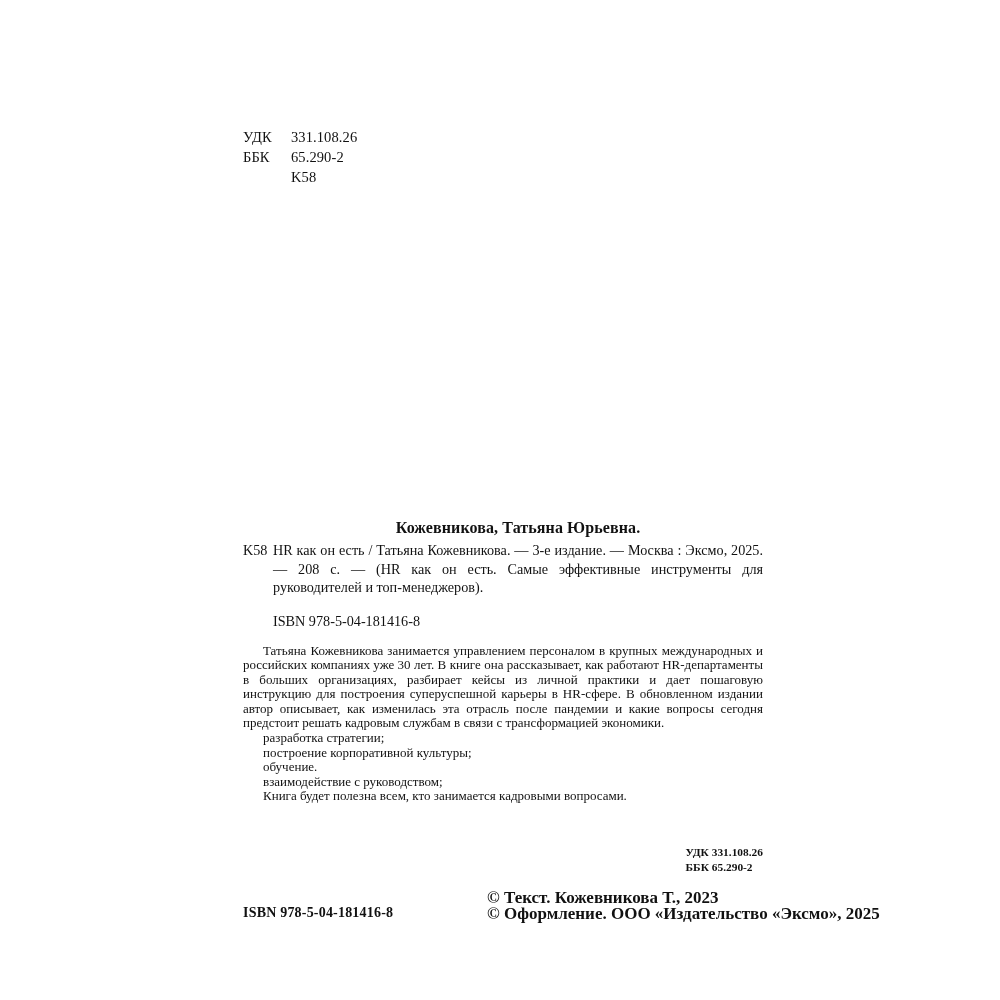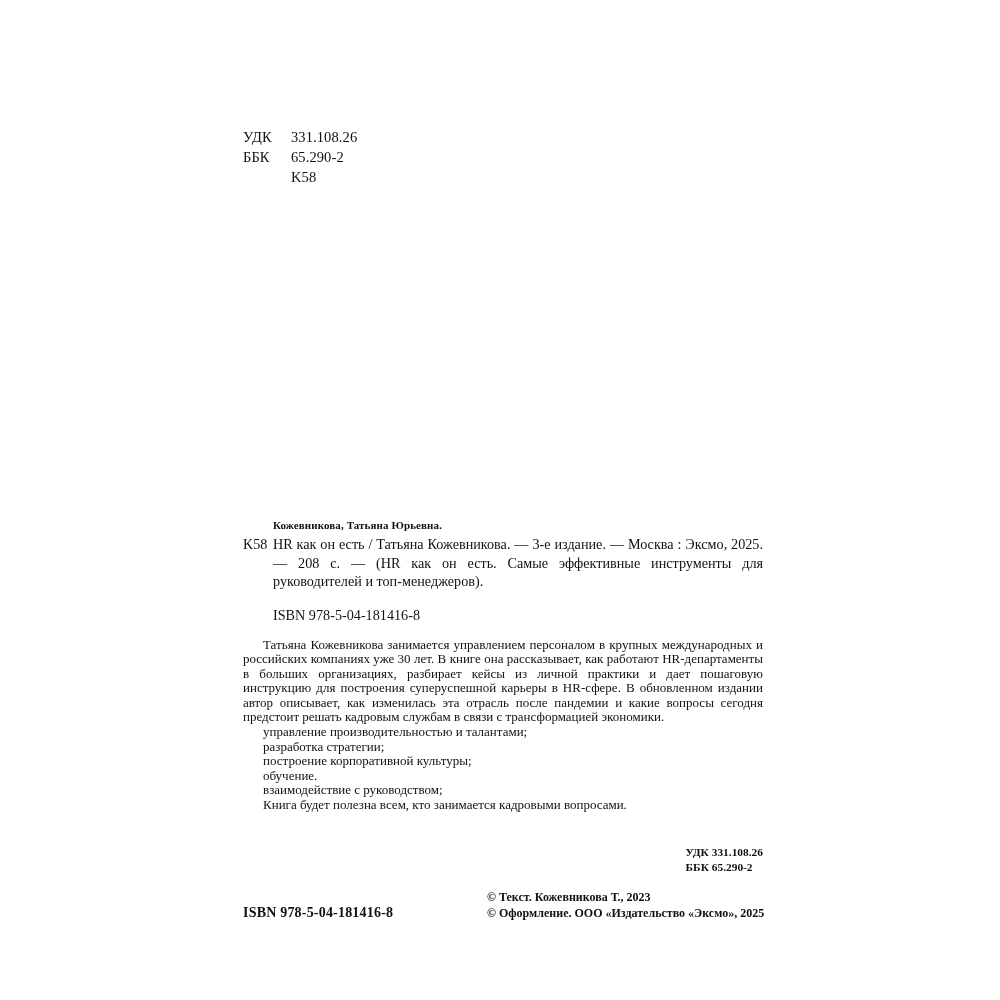--- a/index.html
+++ b/index.html
@@ -49,23 +49,24 @@
 
   
   .record {
     position: absolute;
     left: 243px;
     top: 492px;
     width: 520px;
   }
   .author {
     font-weight: bold;
-    font-size: 11px;
+    font-size: 16px;
     margin: 0 0 4px 30px;
     letter-spacing: 0.1px;
+    text-align: center;
   }
   .desc-block {
     position: relative;
     font-size: 14.2px;
     line-height: 18.5px;
     text-align: justify;
   }
   .desc-index {
     position: absolute;
     left: 0;
@@ -115,21 +116,21 @@
     line-height: 14.5px;
     font-weight: bold;
   }
   .bottom-codes span { display: block; white-space: pre; }
 
   
   .copyright {
     position: absolute;
     left: 487px;
     top: 863px;
-    font-size: 12px;
+    font-size: 17px;
     line-height: 15.5px;
     font-weight: bold;
   }
   .copyright span { display: block; white-space: nowrap; }
 
   
   .isbn-bottom {
     position: absolute;
     left: 243px;
     top: 878px;
@@ -155,21 +156,20 @@
     <div class="desc-block">
       <span class="desc-index">K58</span>
       <div class="desc-text">HR как он есть / Татьяна Кожевникова. — 3-е издание. — Москва : Эксмо, 2025. — 208 с. — (HR как он есть. Самые эффективные инструменты для руководителей и топ-менеджеров).</div>
     </div>
 
     <div class="isbn-top">ISBN 978-5-04-181416-8</div>
 
     <div class="annotation">
       <p>Татьяна Кожевникова занимается управлением персоналом в крупных международных и российских компаниях уже 30 лет. В книге она рассказывает, как работают HR-департаменты в больших организациях, разбирает кейсы из личной практики и дает пошаговую инструкцию для построения суперуспешной карьеры в HR-сфере. В обновленном издании автор описывает, как изменилась эта отрасль после пандемии и какие вопросы сегодня предстоит решать кадровым службам в связи с трансформацией экономики.</p>
       <ul>
-        <li>управление производительностью и талантами;</li>
         <li>разработка стратегии;</li>
         <li>построение корпоративной культуры;</li>
         <li>обучение.</li>
         <li>взаимодействие с руководством;</li>
       </ul>
       <p class="noindent">Книга будет полезна всем, кто занимается кадровыми вопросами.</p>
     </div>
   </div>
 
   <div class="bottom-codes">

